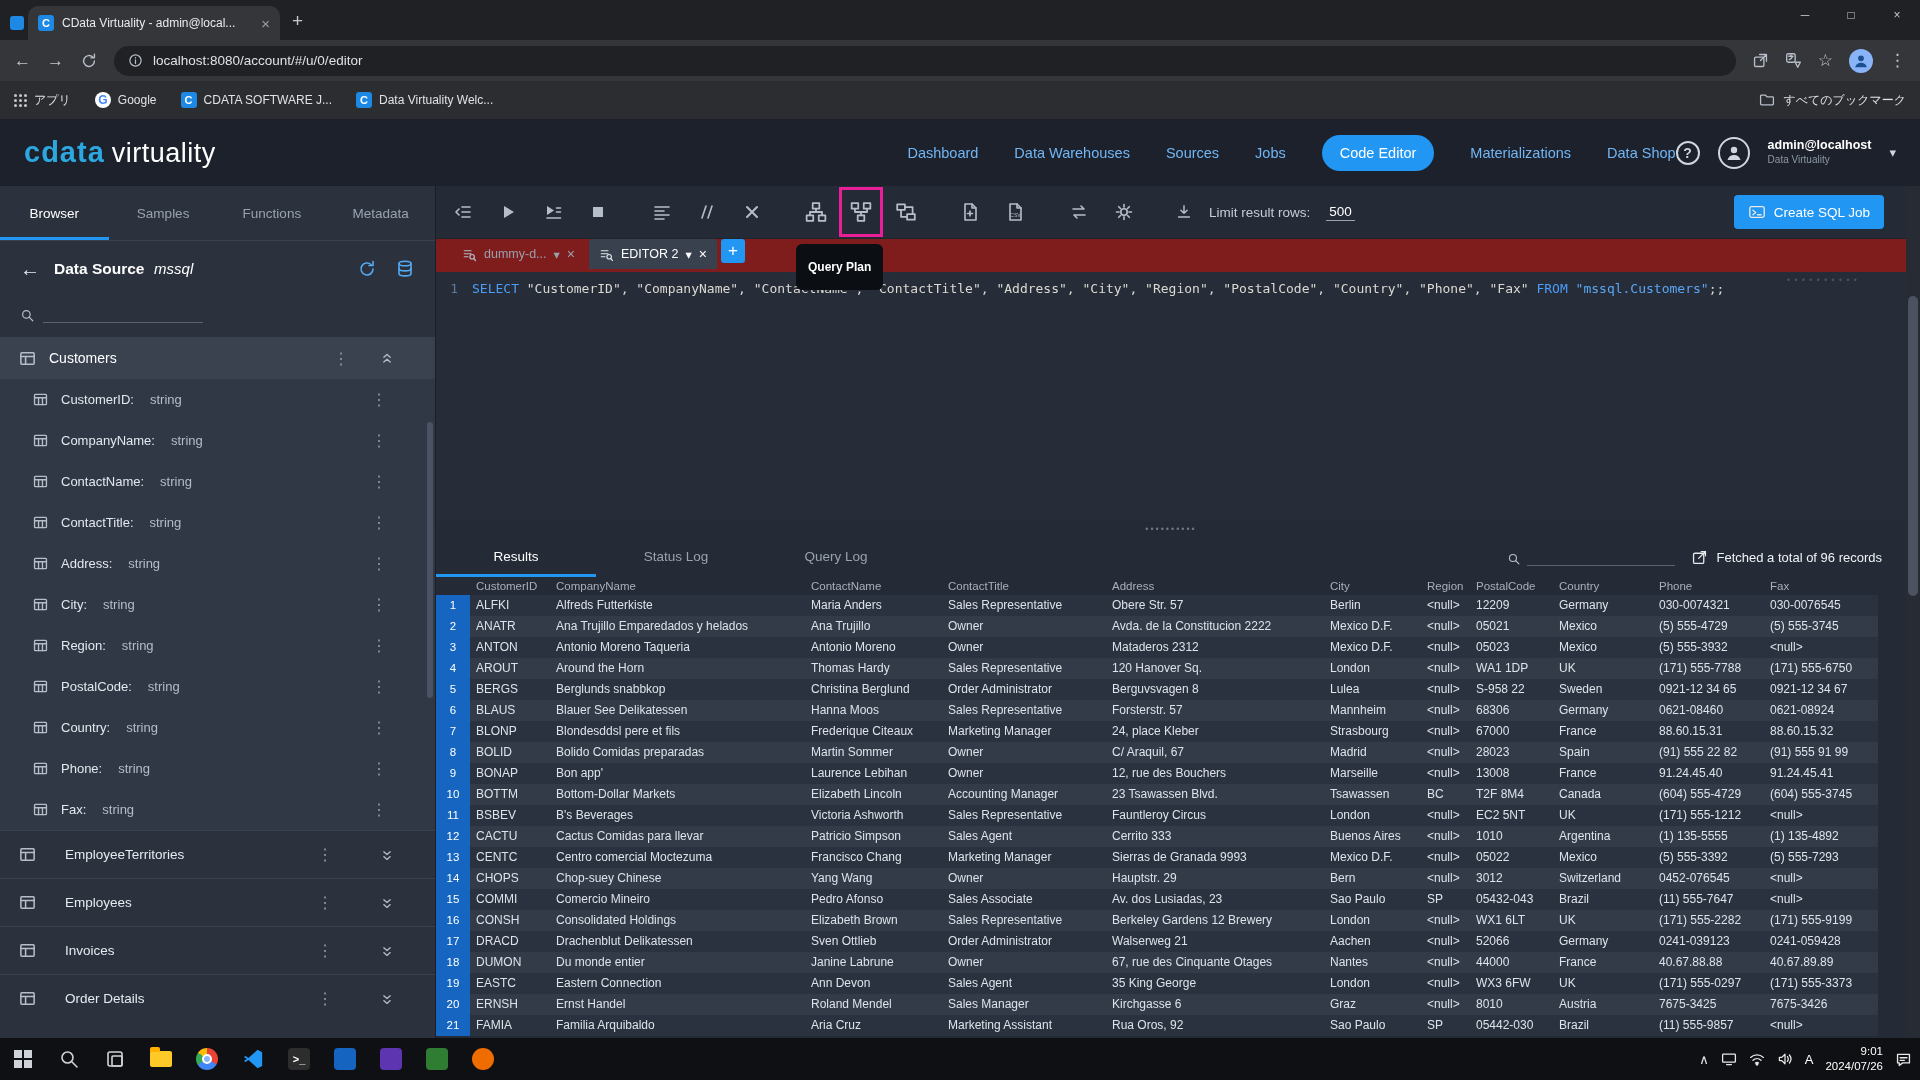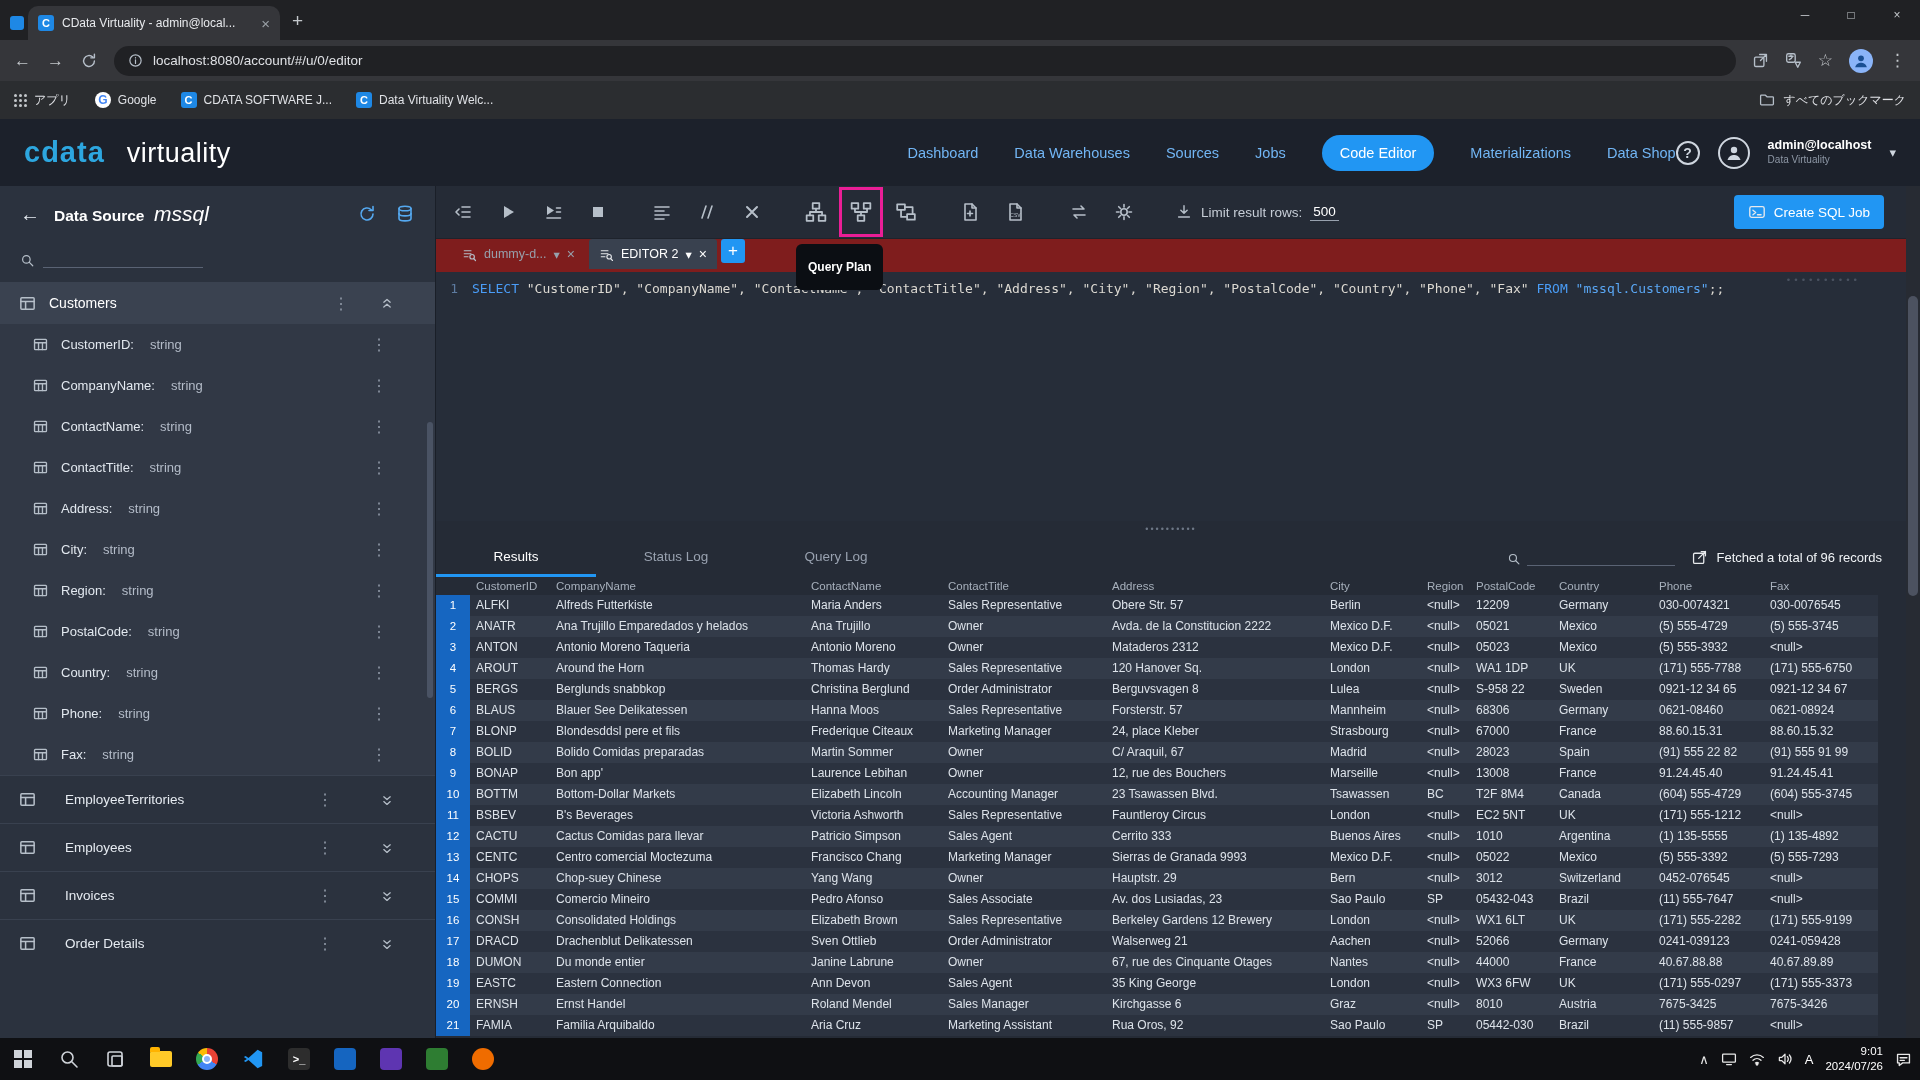--- a/index.html
+++ b/index.html
@@ -29,61 +29,61 @@
 .c-bookmarks{height:38px;background:#2b2d30;display:flex;align-items:center;padding:0 14px;gap:24px;font-size:12px;color:#e0e2e6}
 .bm{display:flex;align-items:center;gap:7px;white-space:nowrap}
 .bm-right{margin-left:auto;display:flex;gap:8px;align-items:center}
 .dots9{display:grid;grid-template-columns:repeat(3,3px);grid-gap:2px}
 .dots9 i{width:3px;height:3px;background:#c3c7cb;border-radius:50%}
 .gfav{width:16px;height:16px;border-radius:50%;background:#fff;color:#4285f4;font-weight:bold;font-size:12px;display:flex;align-items:center;justify-content:center}
 
 .app-header{height:67px;background:#1c212b;display:flex;align-items:center;padding:0 24px}
 .logo{display:flex;align-items:baseline}
 .logo-c{font-size:29px;font-weight:bold;color:#2da7e0;letter-spacing:1px}
-.logo-v{font-size:27px;font-weight:300;color:#fff;margin-left:22px;letter-spacing:.5px}
+.logo-v{font-size:27px;font-weight:300;color:#fff;margin-left:7px;letter-spacing:.5px}
 .nav{flex:1;display:flex;justify-content:flex-end;gap:36px;align-items:center}
 .nav .nav-item{color:#72b6f5;font-size:14.5px;cursor:pointer}
 .nav .nav-item.active{background:#2196f3;color:#fff;padding:10px 18px;border-radius:20px}
 .hdr-right{display:flex;align-items:center;gap:18px}
 .help-ic{width:24px;height:24px;border:2px solid #cfd6df;border-radius:50%;color:#cfd6df;font-size:14px;font-weight:bold;display:flex;align-items:center;justify-content:center}
 .avatar{width:32px;height:32px;border:2px solid #cfd6df;border-radius:50%;display:flex;align-items:center;justify-content:center}
 .user-block{line-height:1.25}
 .user-name{font-size:12.5px;font-weight:bold;color:#fff}
 .user-org{font-size:10px;color:#8d97a5}
 .chev{color:#cfd6df;font-size:13px}
 
 .app-body{display:flex;height:852px}
 
 .sidebar{width:436px;background:#2b323e;position:relative;overflow:hidden;border-right:1px solid #1a1f28}
 .sb-tabs{height:55px;display:flex;border-bottom:1px solid #3a4150}
 .sb-tab{flex:1;display:flex;align-items:center;justify-content:center;color:#99a2b0;font-size:13.5px;cursor:pointer}
 .sb-tab.active{color:#fff;box-shadow:inset 0 -3px 0 #2196f3}
 .src-row{height:56px;display:flex;align-items:center;padding:0 20px;gap:14px}
 .back-ar{color:#e6ebf1;font-size:20px}
 .src-title{font-size:15.5px;color:#fff;font-weight:bold}
-.src-name{font-size:21px;color:#fff;font-style:italic;font-weight:normal;margin-left:6px}
+.src-name{font-size:15px;color:#fff;font-style:italic;font-weight:normal;margin-left:6px}
 .src-icons{margin-left:auto;display:flex;gap:18px;align-items:center}
 .sb-search{padding:6px 20px 14px;display:flex;align-items:flex-end;gap:8px}
 .sb-input{width:160px;height:20px;border:none;border-bottom:1px solid #5a6374;background:transparent;color:#dde3ea;outline:none}
 .tbl-row{height:42px;display:flex;align-items:center;padding:0 40px 0 18px;gap:12px;background:#3a4250;color:#fff;font-size:14px}
 .kebab{color:#8d96a4;font-size:16px;margin-left:auto}
 .unfold{margin-left:18px}
 .col-row{height:41px;display:flex;align-items:center;padding:0 48px 0 32px;gap:12px;font-size:13px;background:#313845}
 .col-name{color:#e2e8ef}
 .col-type{color:#b4bcc9;margin-left:4px}
 .group-row{height:48px;display:flex;align-items:center;padding:0 40px 0 18px;gap:28px;border-top:1px solid #39414f;color:#e6ebf1;font-size:13.5px}
 .sb-scroll{position:absolute;right:1px;top:0;bottom:0;width:8px}
 .sb-thumb{position:absolute;left:1px;width:6px;top:236px;height:276px;background:#4a5364;border-radius:4px}
 
 .main{flex:1;display:flex;flex-direction:column;position:relative;background:#252b36;min-width:0}
 .toolbar{height:53px;display:flex;align-items:center;padding:0 10px;gap:11px;border-bottom:1px solid #1e232c}
 .tbtn{width:34px;height:34px;display:flex;align-items:center;justify-content:center;border-radius:3px;position:relative;cursor:pointer}
 .gap{width:8px}
 .hl-box{position:absolute;left:-5px;right:-5px;top:-8px;bottom:-8px;border:3px solid #ea1e96;pointer-events:none;z-index:20}
-.limit{display:flex;align-items:center;gap:8px;color:#c6cdd6;font-size:13.5px;margin-left:4px}
+.limit{display:flex;align-items:center;gap:16px;color:#c6cdd6;font-size:13.5px;margin-left:4px}
 .limit-val{color:#fff;border-bottom:1px solid #98a1ae;padding:0 3px 1px;cursor:text}
 .create-job{margin-left:auto;margin-right:12px;background:#2196f3;color:#fff;height:34px;border-radius:4px;display:flex;align-items:center;gap:8px;padding:0 14px;font-size:13.5px;cursor:pointer}
 
 .etabs{height:33px;display:flex;padding-left:16px;gap:4px;background:#7f1d1d}
 .etab{height:30px;display:flex;align-items:center;gap:7px;padding:0 10px;color:#97a0ac;font-size:12.5px;cursor:pointer}
 .etab .tclose{font-size:14px}
 .etab.active{background:#39414f;color:#fff;border-radius:3px 3px 0 0}
 .plus-btn{width:24px;height:24px;background:#2196f3;border-radius:3px;color:#fff;font-size:17px;display:flex;align-items:center;justify-content:center;margin-bottom:3px;cursor:pointer}
 
 .code{height:249px;background:#262d39;position:relative;font-family:"DejaVu Sans Mono",monospace;font-size:13px;padding-top:9px}
@@ -255,20 +255,26 @@
         <div class="user-name">admin@localhost</div>
         <div class="user-org">Data Virtuality</div>
       </span>
       <span class="chev">▾</span>
     </div>
   </div>
 
   <div class="app-body">
 
     <aside class="sidebar">
+      <div class="sb-tabs">
+        <span class="sb-tab active">Browser</span>
+        <span class="sb-tab">Samples</span>
+        <span class="sb-tab">Functions</span>
+        <span class="sb-tab">Metadata</span>
+      </div>
       <div class="src-row">
         <span class="back-ar">←</span>
         <span>
           <span class="src-title">Data Source</span>
           <span class="src-name">mssql</span>
         </span>
         <span class="src-icons">
           <span>
               <svg class="icb" width="20" height="20" viewBox="0 0 20 20">
                 <path d="M16 10a6 6 0 1 1-1.8-4.3"></path>

